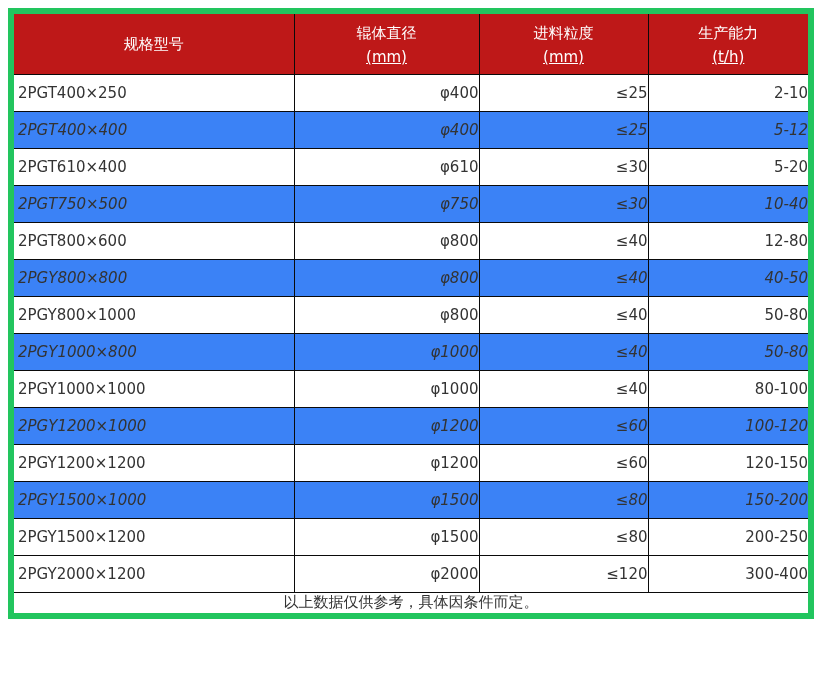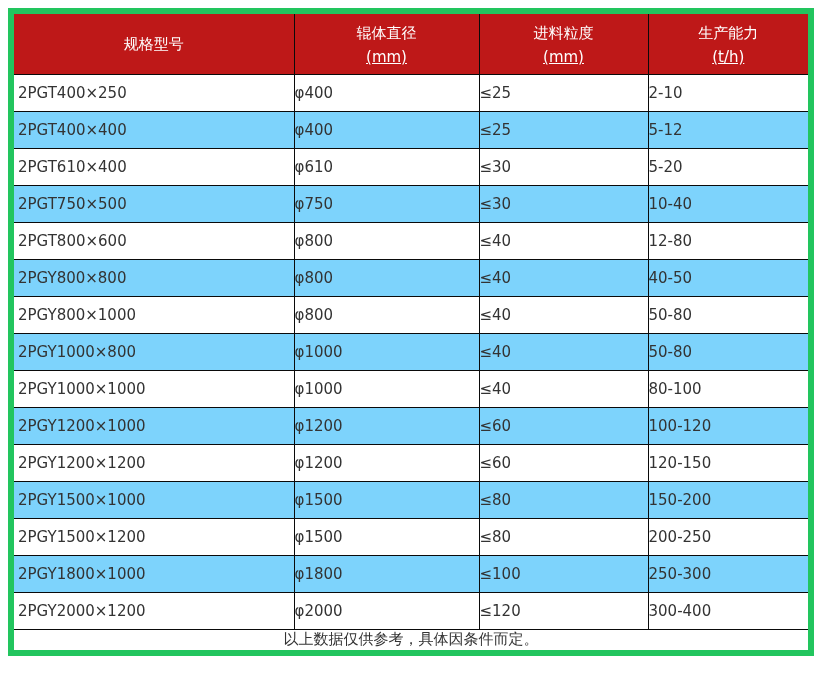--- a/index.html
+++ b/index.html
@@ -37,26 +37,26 @@
     text-align: center;
     vertical-align: middle;
     padding: 0;
   }
   .h-title { line-height: 26px; }
   .h-unit  { line-height: 22px; text-decoration: underline; }
   .spec-table tbody td {
     height: 37px;
     font-size: 15px;
     color: #333333;
-    text-align: left;
+    text-align: right;
     vertical-align: middle;
     padding: 0;
     background: #ffffff;
   }
-  .spec-table tbody tr.alt td { background: #7dd3fc; }
+  .spec-table tbody tr.alt td { background: #3b82f6; font-style: italic; }
   .spec-table tbody td.c-model {
     text-align: left;
     padding-left: 4px;
     margin-left: 20px;
   }
   .spec-table tfoot td {
     height: 24px;
     font-size: 15px;
     color: #333333;
     text-align: center;
@@ -167,26 +167,20 @@
         <td>φ1500</td>
         <td>≤80</td>
         <td>150-200</td>
       </tr>
       <tr>
         <td class="c-model">2PGY1500×1200</td>
         <td>φ1500</td>
         <td>≤80</td>
         <td>200-250</td>
       </tr>
-      <tr class="alt">
-        <td class="c-model">2PGY1800×1000</td>
-        <td>φ1800</td>
-        <td>≤100</td>
-        <td>250-300</td>
-      </tr>
       <tr>
         <td class="c-model">2PGY2000×1200</td>
         <td>φ2000</td>
         <td>≤120</td>
         <td>300-400</td>
       </tr>
     </tbody>
     <tfoot>
       <tr>
         <td colspan="4">以上数据仅供参考，具体因条件而定。</td>

